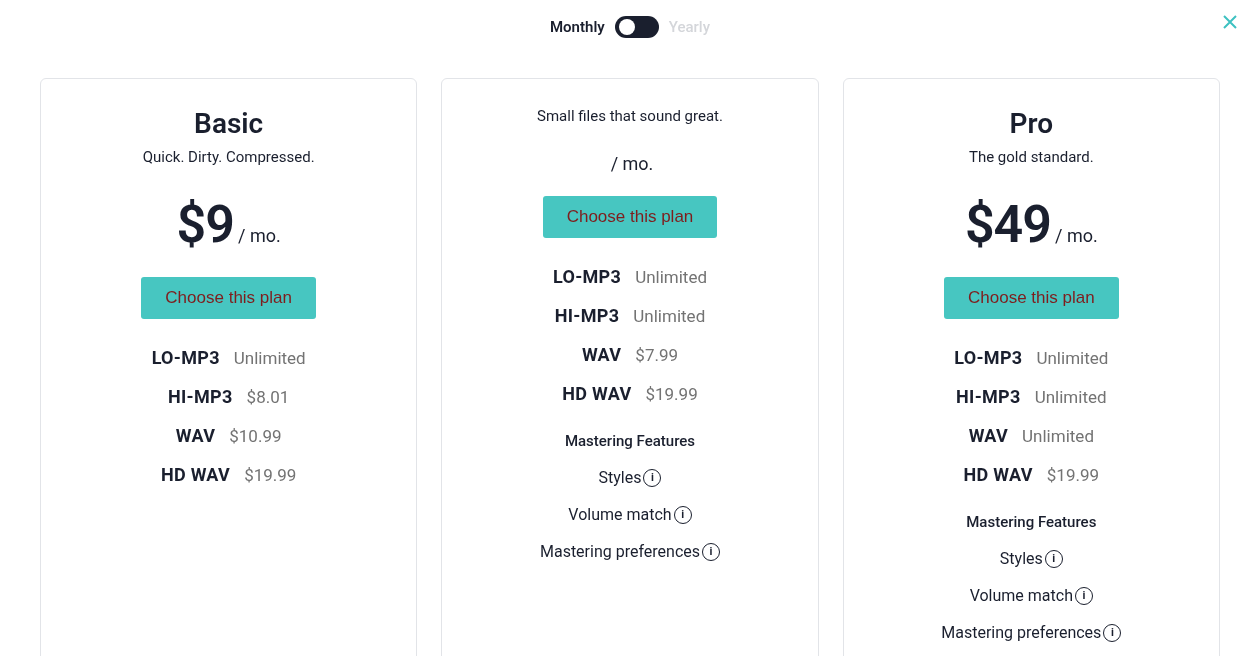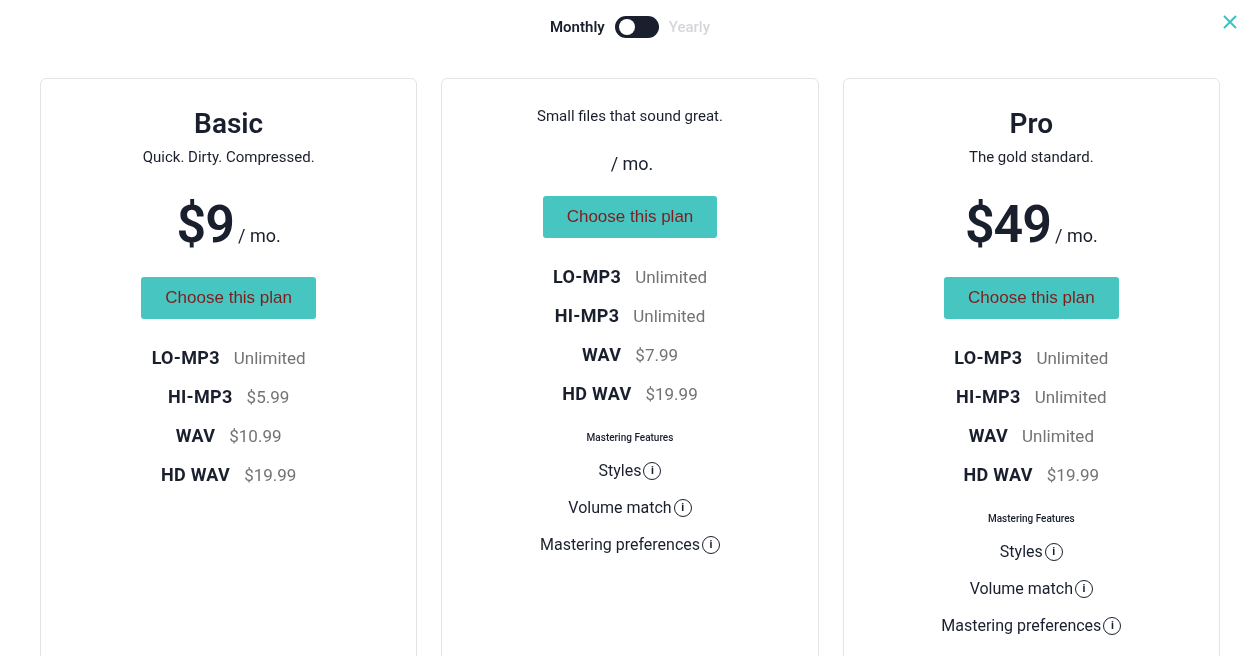--- a/index.html
+++ b/index.html
@@ -15,21 +15,21 @@
 .plan-name { font-size:28px; font-weight:600; margin-bottom:8px; }
 .plan-tagline { font-size:15px; color:#1a1f2e; margin-bottom:28px; }
 .price-row { display:flex; align-items:baseline; justify-content:center; margin-bottom:22px; }
 .price-amount { font-size:52px; font-weight:600; letter-spacing:-1px; }
 .price-period { font-size:18px; margin-left:4px; }
 .choose-btn { background:#47c6c1; color:#7f1d1d; border:none; padding:11px 24px; font-size:17px; border-radius:3px; cursor:pointer; margin-bottom:28px; }
 .feature-list { display:flex; flex-direction:column; gap:18px; margin-bottom:28px; }
 .feature-row { display:flex; justify-content:center; align-items:center; gap:14px; }
 .feature-key { font-size:18px; font-weight:700; letter-spacing:0.3px; color:#1a1f2e; }
 .feature-val { font-size:17px; color:#737373; }
-.mastering-head { font-size:10px; font-weight:500; margin-bottom:18px; }
+.mastering-head { font-size:15px; font-weight:500; margin-bottom:18px; }
 .mastering-row { display:flex; justify-content:center; align-items:center; gap:2px; font-size:16px; margin-bottom:18px; }
 .info-icon { width:18px; height:18px; border:1.5px solid #1a1f2e; border-radius:50%; display:inline-flex; align-items:center; justify-content:center; font-size:11px; font-weight:700; }
 </style>
 </head>
 <body>
 
 <div class="close-btn">
   <svg width="20" height="20" viewBox="0 0 20 20">
       <path d="M4 4 L16 16 M16 4 L4 16" stroke="currentColor" stroke-width="2" fill="none"></path>
     </svg>
@@ -45,21 +45,21 @@
     <div class="plan-card"><div class="plan-name">Basic</div><div class="plan-tagline">Quick. Dirty. Compressed.</div><div class="price-row">
         <span class="price-amount">$9</span>
         <span class="price-period">/ mo.</span>
       </div><button class="choose-btn">Choose this plan</button><div class="feature-list">
         <div class="feature-row">
           <span class="feature-key">LO-MP3</span>
           <span class="feature-val">Unlimited</span>
         </div>
         <div class="feature-row">
           <span class="feature-key">HI-MP3</span>
-          <span class="feature-val">$5.99</span>
+          <span class="feature-val">$8.01</span>
         </div>
         <div class="feature-row">
           <span class="feature-key">WAV</span>
           <span class="feature-val">$10.99</span>
         </div>
         <div class="feature-row">
           <span class="feature-key">HD WAV</span>
           <span class="feature-val">$19.99</span>
         </div>
       </div></div>

